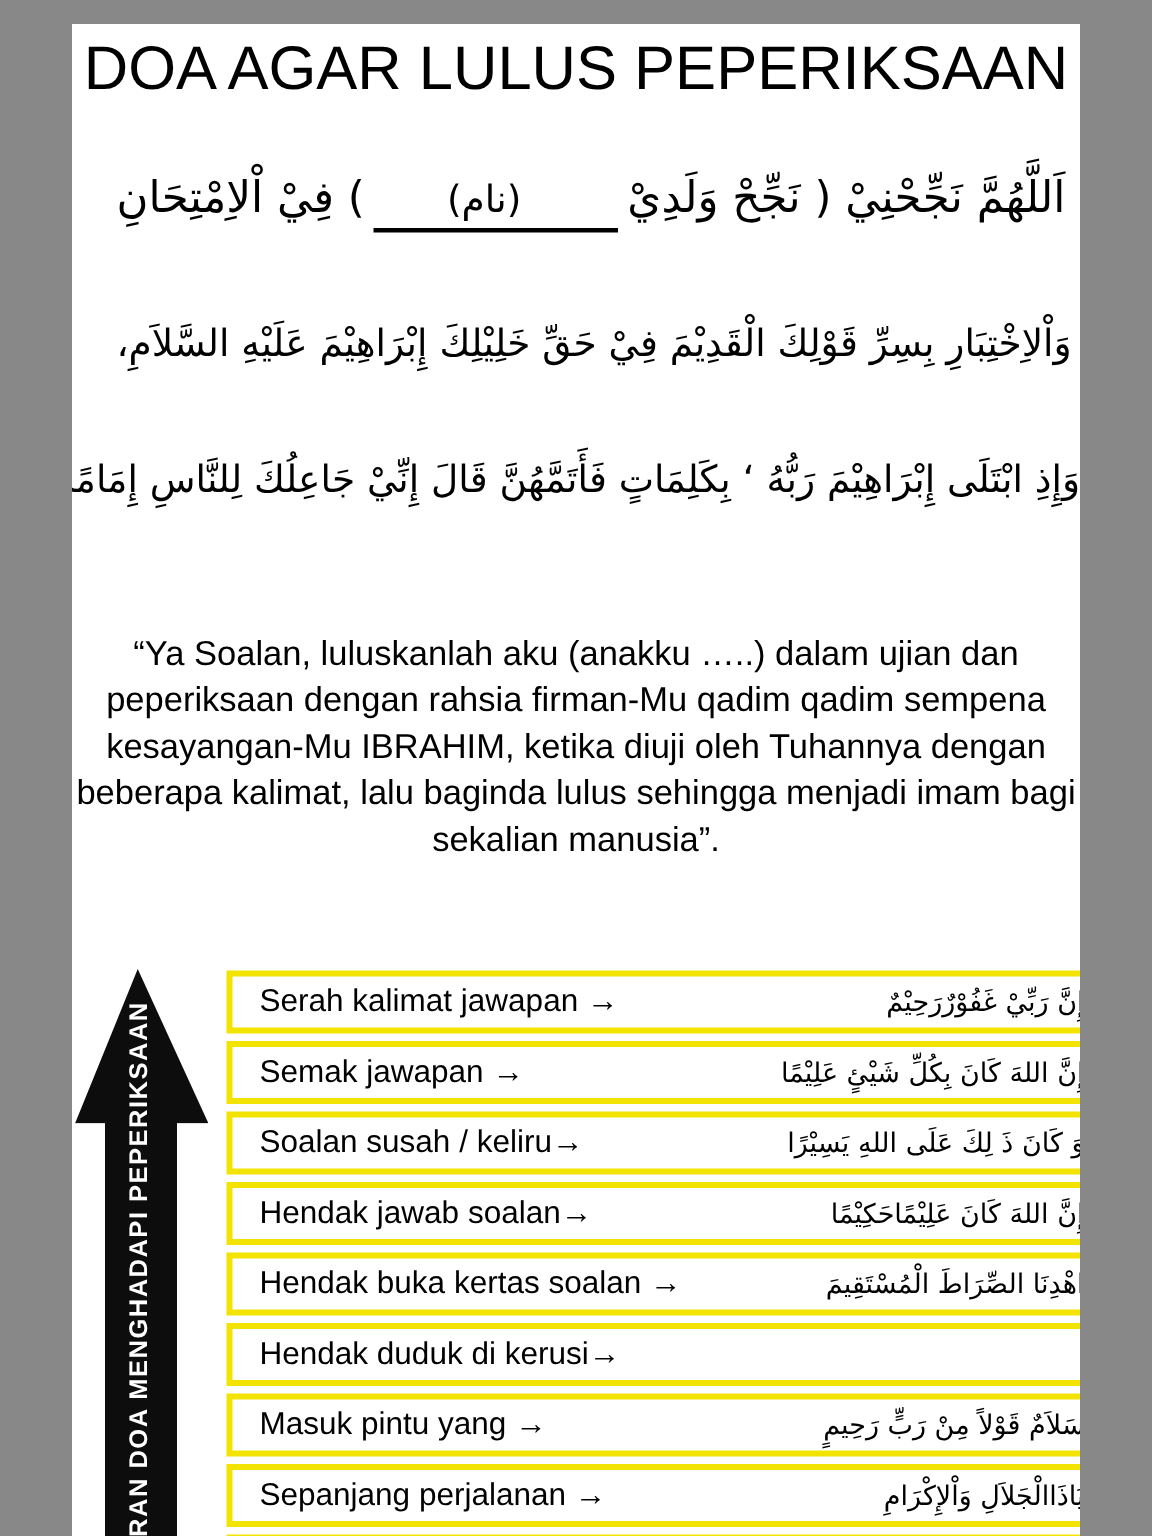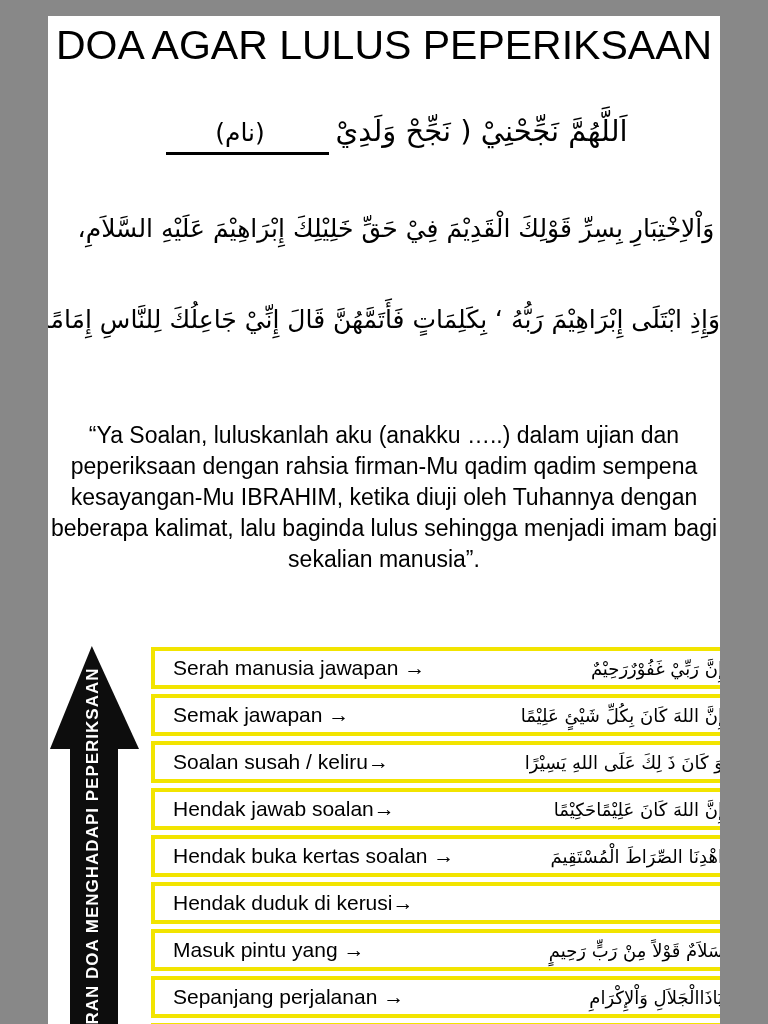--- a/index.html
+++ b/index.html
@@ -100,21 +100,21 @@
   }
 </style>
 </head>
 <body>
 
 <div class="page">
 
   <h1 class="title">DOA AGAR LULUS PEPERIKSAAN</h1>
 
   <div class="arabic line1" dir="rtl">
-    <span>اَللَّهُمَّ نَجِّحْنِيْ ( نَجِّحْ وَلَدِيْ</span><span class="name-blank"><span class="name-label">(نام)</span></span>
+    <span>اَللَّهُمَّ نَجِّحْنِيْ ( نَجِّحْ وَلَدِيْ</span><span class="name-blank"><span class="name-label">(نام)</span></span><span>) فِيْ اْلاِمْتِحَانِ</span>
   </div>
 
   <div class="arabic line2" dir="rtl">وَاْلاِخْتِبَارِ بِسِرِّ قَوْلِكَ الْقَدِيْمَ فِيْ حَقِّ خَلِيْلِكَ إِبْرَاهِيْمَ عَلَيْهِ السَّلاَمِ،</div>
 
   <div class="arabic line3" dir="rtl">وَإِذِ ابْتَلَى إِبْرَاهِيْمَ رَبُّهُ ‘ بِكَلِمَاتٍ فَأَتَمَّهُنَّ قَالَ إِنِّيْ جَاعِلُكَ لِلنَّاسِ إِمَامًا</div>
 
   <div class="translation">
     <div>“Ya Soalan, luluskanlah aku (anakku …..) dalam ujian dan</div>
     <div>peperiksaan dengan rahsia firman-Mu qadim qadim sempena</div>
     <div>kesayangan-Mu IBRAHIM, ketika  diuji oleh Tuhannya dengan</div>
@@ -123,21 +123,21 @@
   </div>
 
   <div>
     <div class="arrow-head"></div>
     <div class="arrow-shaft"></div>
     <div class="arrow-label">ALIRAN DOA MENGHADAPI PEPERIKSAAN</div>
   </div>
 
   <div class="steps">
     <div class="step-row">
-      <span class="step-label">Serah manusia jawapan →</span>
+      <span class="step-label">Serah kalimat jawapan →</span>
       <span class="step-arabic" dir="rtl">إِنَّ رَبِّيْ غَفُوْرٌرَحِيْمٌ</span>
     </div>
     <div class="step-row">
       <span class="step-label">Semak jawapan →</span>
       <span class="step-arabic" dir="rtl">إِنَّ اللهَ كَانَ بِكُلِّ شَيْئٍ عَلِيْمًا</span>
     </div>
     <div class="step-row">
       <span class="step-label">Soalan susah / keliru→</span>
       <span class="step-arabic" dir="rtl">وَ كَانَ ذَ لِكَ عَلَى اللهِ يَسِيْرًا</span>
     </div>

